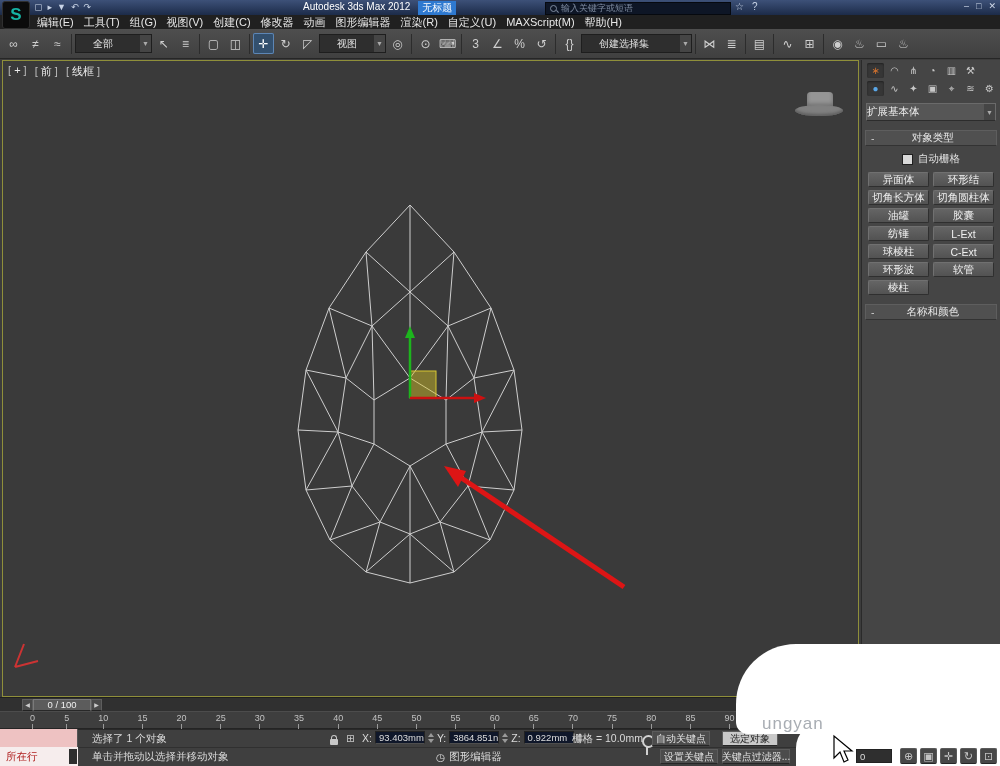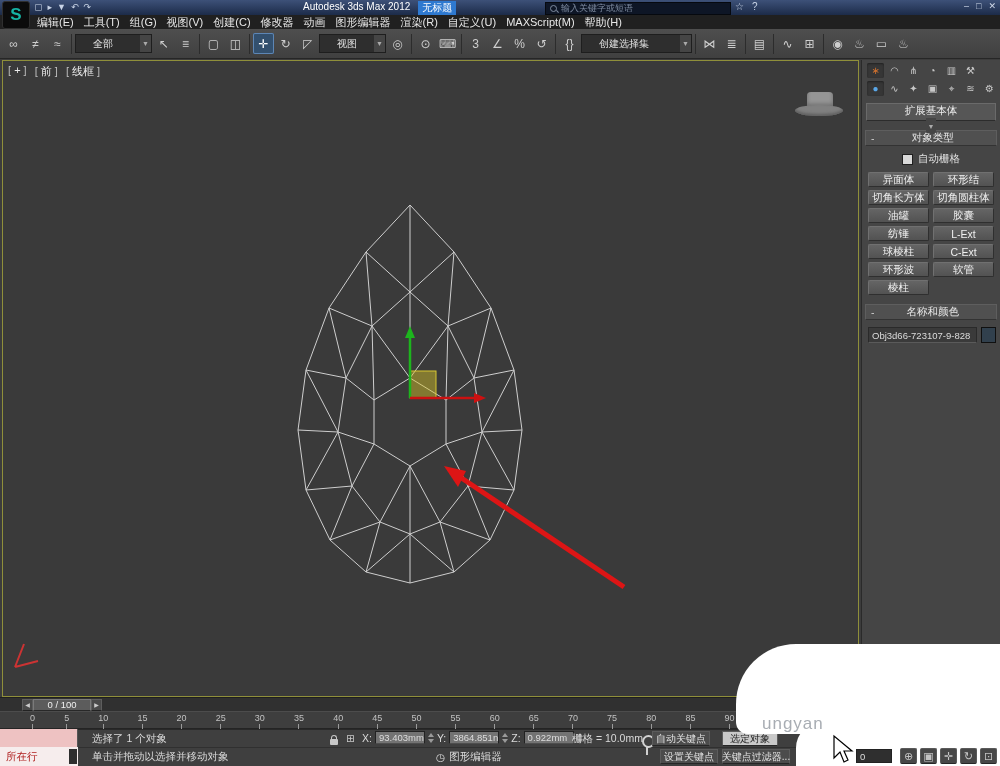--- a/index.html
+++ b/index.html
@@ -49,21 +49,21 @@
   .vc-disc{width:48px;height:11px;background:#8d8d8d;border-radius:50%;margin-top:-2px;box-shadow:inset 0 -2px 3px #666;}
 
   
   .cmd-panel{left:861px;top:60px;width:139px;height:706px;background:#454545;border-left:1px solid #2a2a2a;box-sizing:border-box;}
   .tab-row{display:flex;gap:2px;padding:3px 2px 0 5px;}
   .ptab{width:17px;height:15px;display:flex;align-items:center;justify-content:center;font-size:10px;color:#c8c8c8;border-radius:2px;}
   .ptab.active{background:#363636;box-shadow:inset 0 1px 2px #222;}
   .g-create{color:#d8742e;}
   .g-geom{color:#5aa7e8;}
   .pcombo{margin:7px 4px 0;height:16px;background:#565656;border:1px solid #6a6a6a;border-bottom-color:#2c2c2c;
-          display:flex;align-items:center;justify-content:space-between;padding-left:0;font-size:10.5px;color:#efefef;flex-direction:column;}
+          display:flex;align-items:center;justify-content:space-between;padding-left:0;font-size:10.5px;color:#efefef;}
   .rollout{margin:9px 3px 0;height:14px;background:#505050;border:1px solid #5e5e5e;border-bottom-color:#333;
            display:flex;align-items:center;font-size:10.5px;color:#e6e6e6;padding:0 5px;}
   .rollout .minus{margin-right:auto;color:#cfcfcf;}
   .rollout .rtitle{margin-right:auto;}
   .autogrid{display:flex;align-items:center;justify-content:center;gap:5px;margin-top:6px;font-size:10.5px;color:#e0e0e0;}
   .cb{width:9px;height:9px;background:#d9d9d9;border:1px solid #1f1f1f;display:inline-block;}
   .obj-grid{display:flex;flex-wrap:wrap;gap:3px 4px;padding:6px 3px 0 6px;}
   .obj-btn{width:61px;height:15px;background:linear-gradient(#656565,#525252);border:1px solid #707070;
            border-bottom-color:#2f2f2f;border-right-color:#2f2f2f;border-radius:2px;font-size:10.5px;color:#f0f0f0;
            display:flex;align-items:center;justify-content:center;box-sizing:border-box;white-space:nowrap;overflow:hidden;}
@@ -88,21 +88,21 @@
 
   
   .status1{left:0;top:729px;width:1000px;height:18px;background:#3f3f3f;border-top:1px solid #292929;box-sizing:border-box;}
   .status2{left:0;top:747px;width:1000px;height:19px;background:#3f3f3f;border-top:1px solid #303030;box-sizing:border-box;}
   .listener-pink{left:0;top:729px;width:78px;height:18px;background:#eec2c2;border-right:1px solid #555;box-sizing:border-box;z-index:3;}
   .listener-white{left:0;top:747px;width:78px;height:19px;background:#f6eded;color:#b02020;font-size:10.5px;
                   display:flex;align-items:center;padding-left:6px;box-sizing:border-box;z-index:3;}
   .listener-grip{left:69px;top:749px;width:8px;height:15px;background:#2e2e2e;z-index:4;}
   .stxt{font-size:10.5px;color:#dadada;white-space:nowrap;}
   .coordbox{display:flex;align-items:center;gap:3px;}
-  .cfield{width:50px;height:13px;background:#737373;border:1px solid #222;border-bottom-color:#4e4e4e;
+  .cfield{width:50px;height:13px;background:#0f172a;border:1px solid #222;border-bottom-color:#4e4e4e;
           font-size:9.5px;color:#ddd;display:flex;align-items:center;padding-left:3px;box-sizing:border-box;white-space:nowrap;overflow:hidden;}
   .spin{display:flex;flex-direction:column;gap:2px;}
   .spin i{display:block;width:0;height:0;border-left:3px solid transparent;border-right:3px solid transparent;}
   .spin .up{border-bottom:4px solid #9a9a9a;}
   .spin .dn{border-top:4px solid #9a9a9a;}
   .lock{width:8px;height:6px;background:#c8c8c8;border-radius:1px;position:relative;display:inline-block;}
   .lock::before{content:"";position:absolute;left:1px;top:-4px;width:4px;height:4px;border:1px solid #c8c8c8;border-bottom:none;border-radius:3px 3px 0 0;}
   .keyicon{width:9px;height:9px;border:2px solid #d0d0d0;border-radius:50%;position:relative;display:inline-block;}
   .keyicon::after{content:"";position:absolute;left:2px;top:9px;width:2px;height:9px;background:#d0d0d0;}
   .skey{height:15px;background:#4c4c4c;border:1px solid #5c5c5c;border-bottom-color:#262626;font-size:10px;color:#e2e2e2;
@@ -299,24 +299,20 @@
         <span class="obj-btn">L-Ext</span>
         <span class="obj-btn">球棱柱</span>
         <span class="obj-btn">C-Ext</span>
         <span class="obj-btn">环形波</span>
         <span class="obj-btn">软管</span>
         <span class="obj-btn">棱柱</span>
       </div>
     <div class="rollout">
       <span class="minus">-</span>
       <span class="rtitle">名称和颜色</span>
-    </div>
-    <div class="name-row">
-      <div class="name-field">Obj3d66-723107-9-828</div>
-      <div class="color-swatch"></div>
     </div>
   </div>
 
   <div class="a time-slider">
     <div class="ts-group">
       <span class="ts-btn">◀</span>
       <span class="ts-handle">0 / 100</span>
       <span class="ts-btn">▶</span>
     </div>
   </div>

